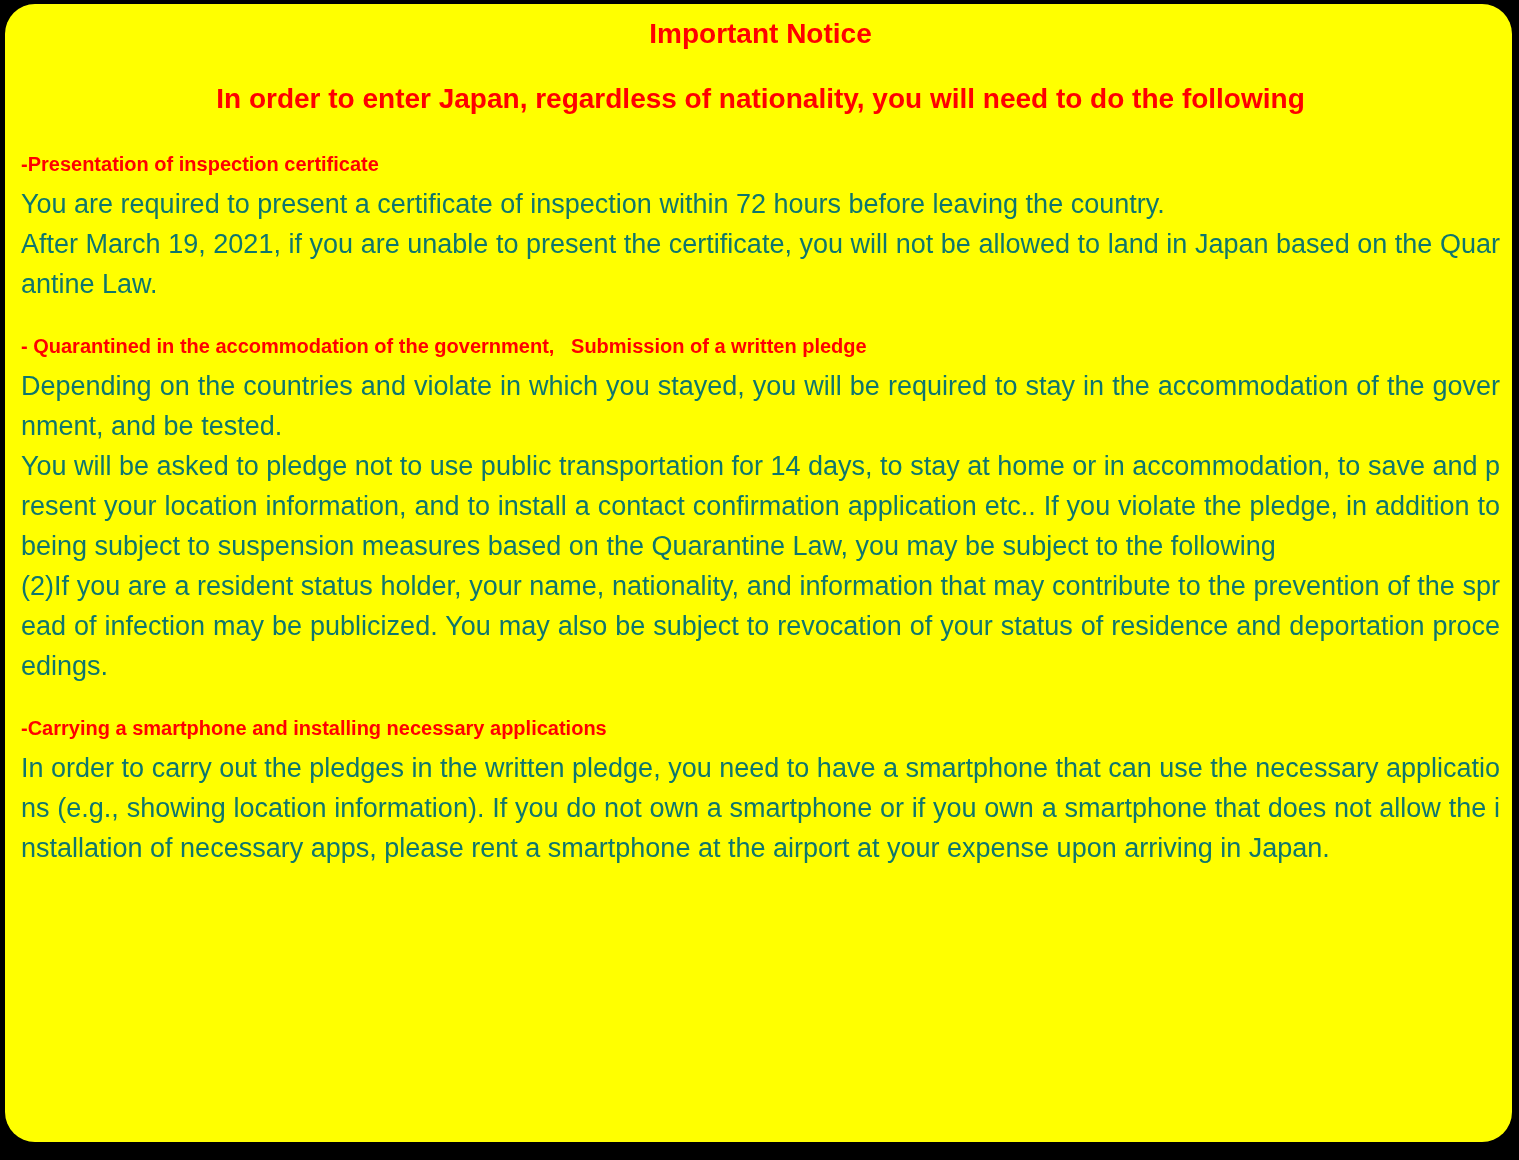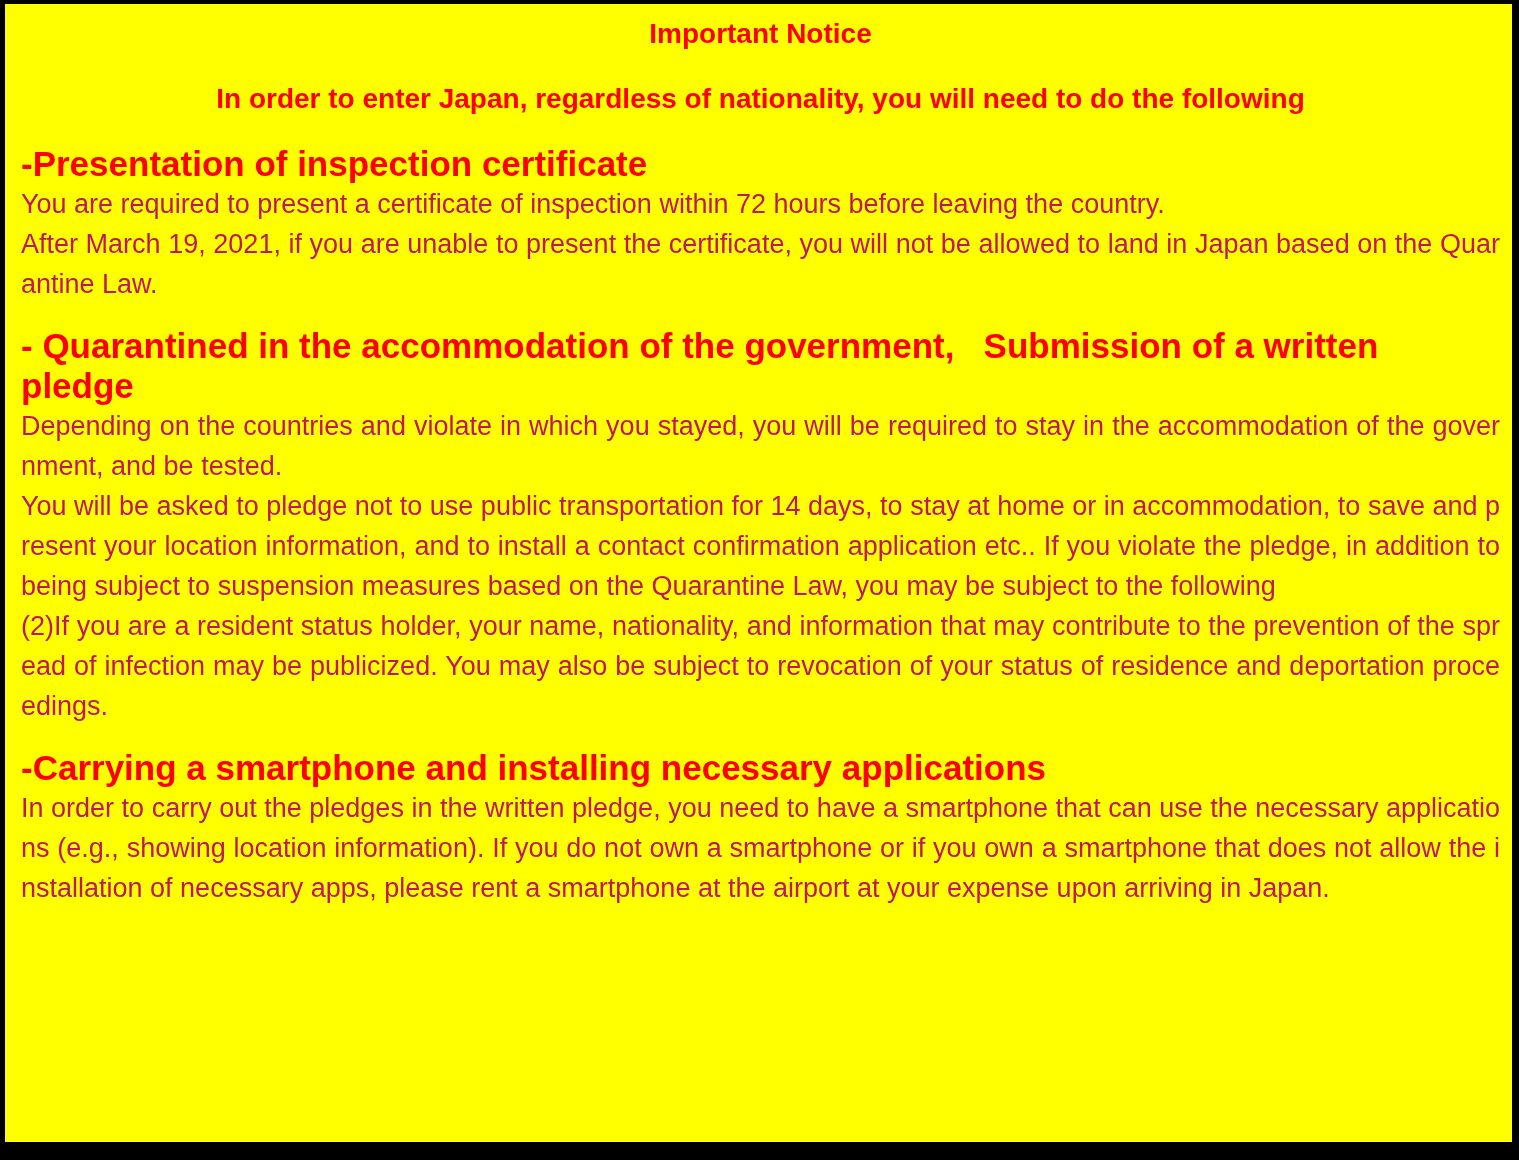--- a/index.html
+++ b/index.html
@@ -20,20 +20,21 @@
     background: #000000;
     padding: 4px 7px 18px 5px;
   }
   .panel {
     box-sizing: border-box;
     width: 100%;
     height: 100%;
     background: #FFFF00;
     padding: 10px 12px 8px 16px;
     overflow: hidden;
+    border-radius: 30px;
   }
   .title {
     color: #FF0000;
     font-weight: bold;
     font-size: 28px;
     line-height: 40px;
     text-align: center;
     margin: 0 0 25px 0;
     white-space: pre-wrap;
   }
@@ -44,27 +45,27 @@
     line-height: 40px;
     text-align: center;
     margin: 0 0 25px 0;
     white-space: pre-wrap;
   }
   .section { margin: 0; }
   .section + .section { margin-top: 22px; }
   .heading {
     color: #FF0000;
     font-weight: bold;
-    font-size: 35px;
+    font-size: 20px;
     line-height: 40px;
     margin: 0;
     white-space: pre-wrap;
   }
   .para {
-    color: #be185d;
+    color: #0f766e;
     font-size: 27px;
     line-height: 40px;
     margin: 0;
     text-align: justify;
     text-align-last: left;
     word-break: break-all;
     white-space: pre-wrap;
   }
 </style>
 </head>

